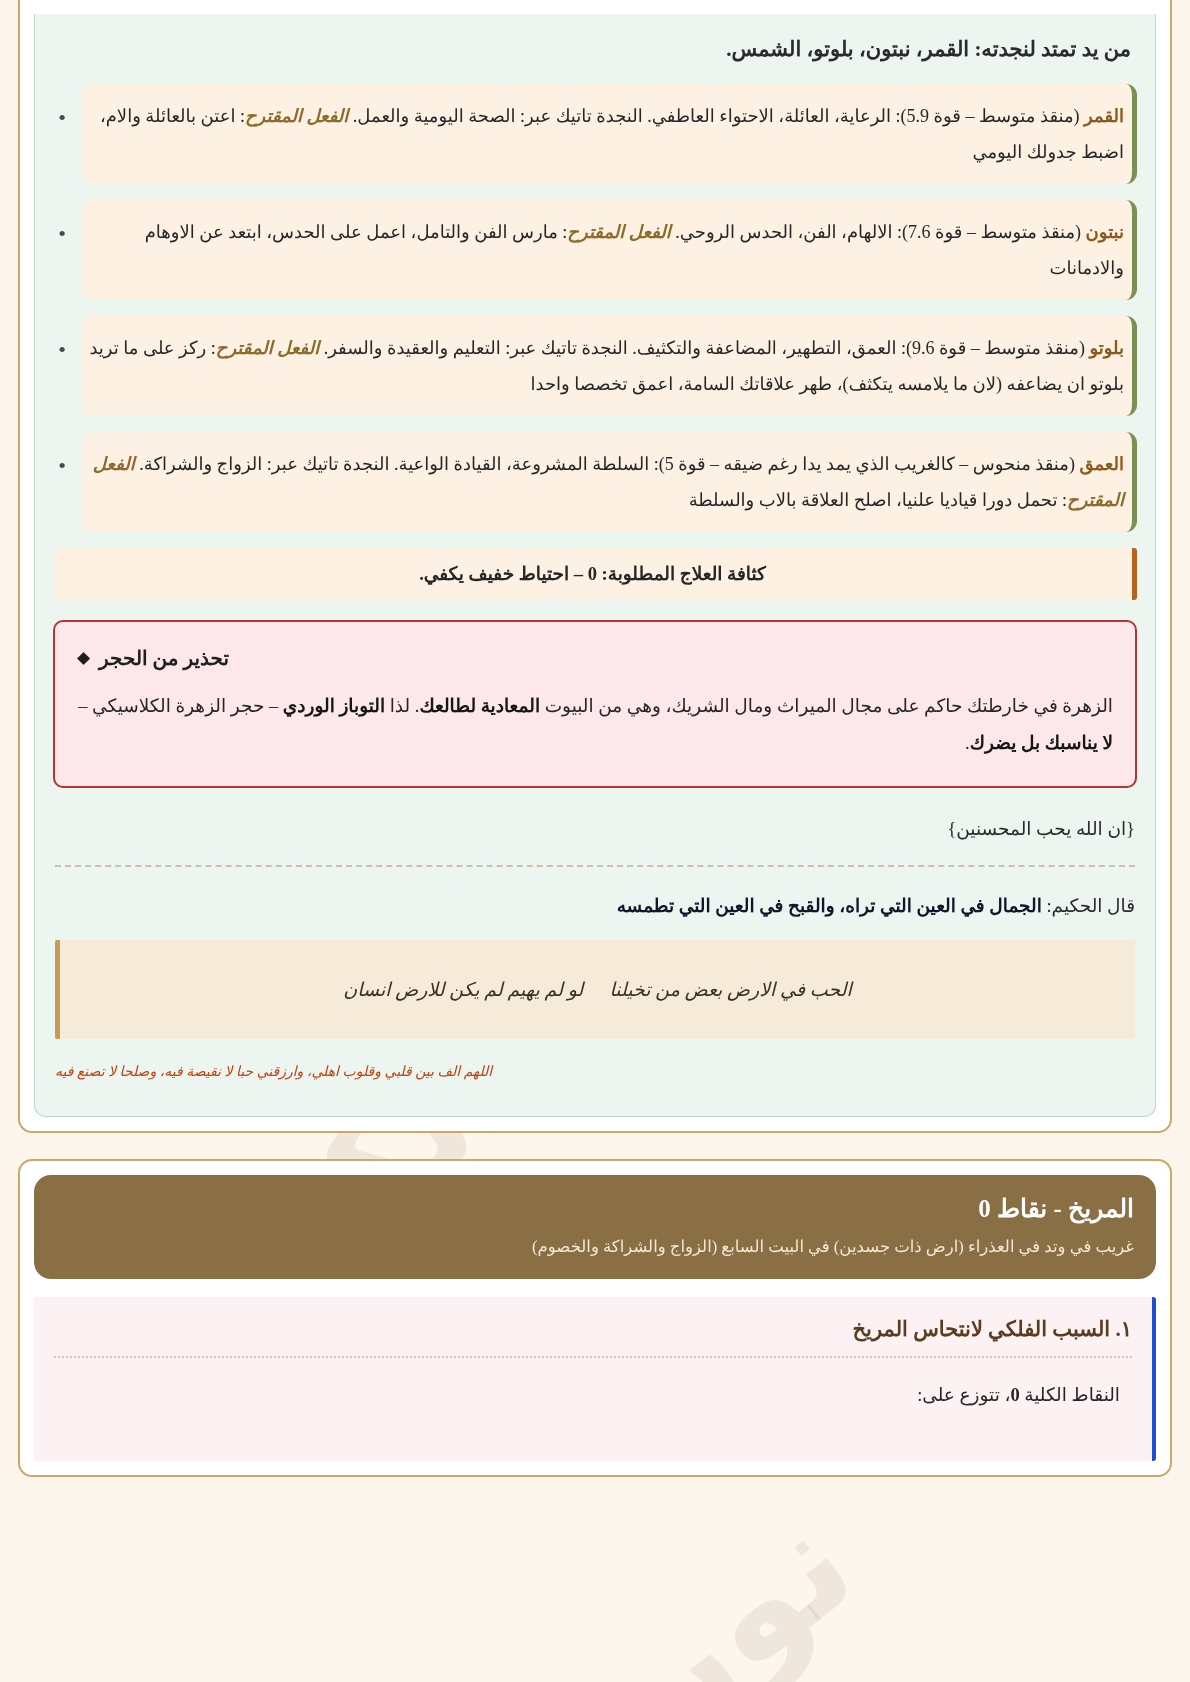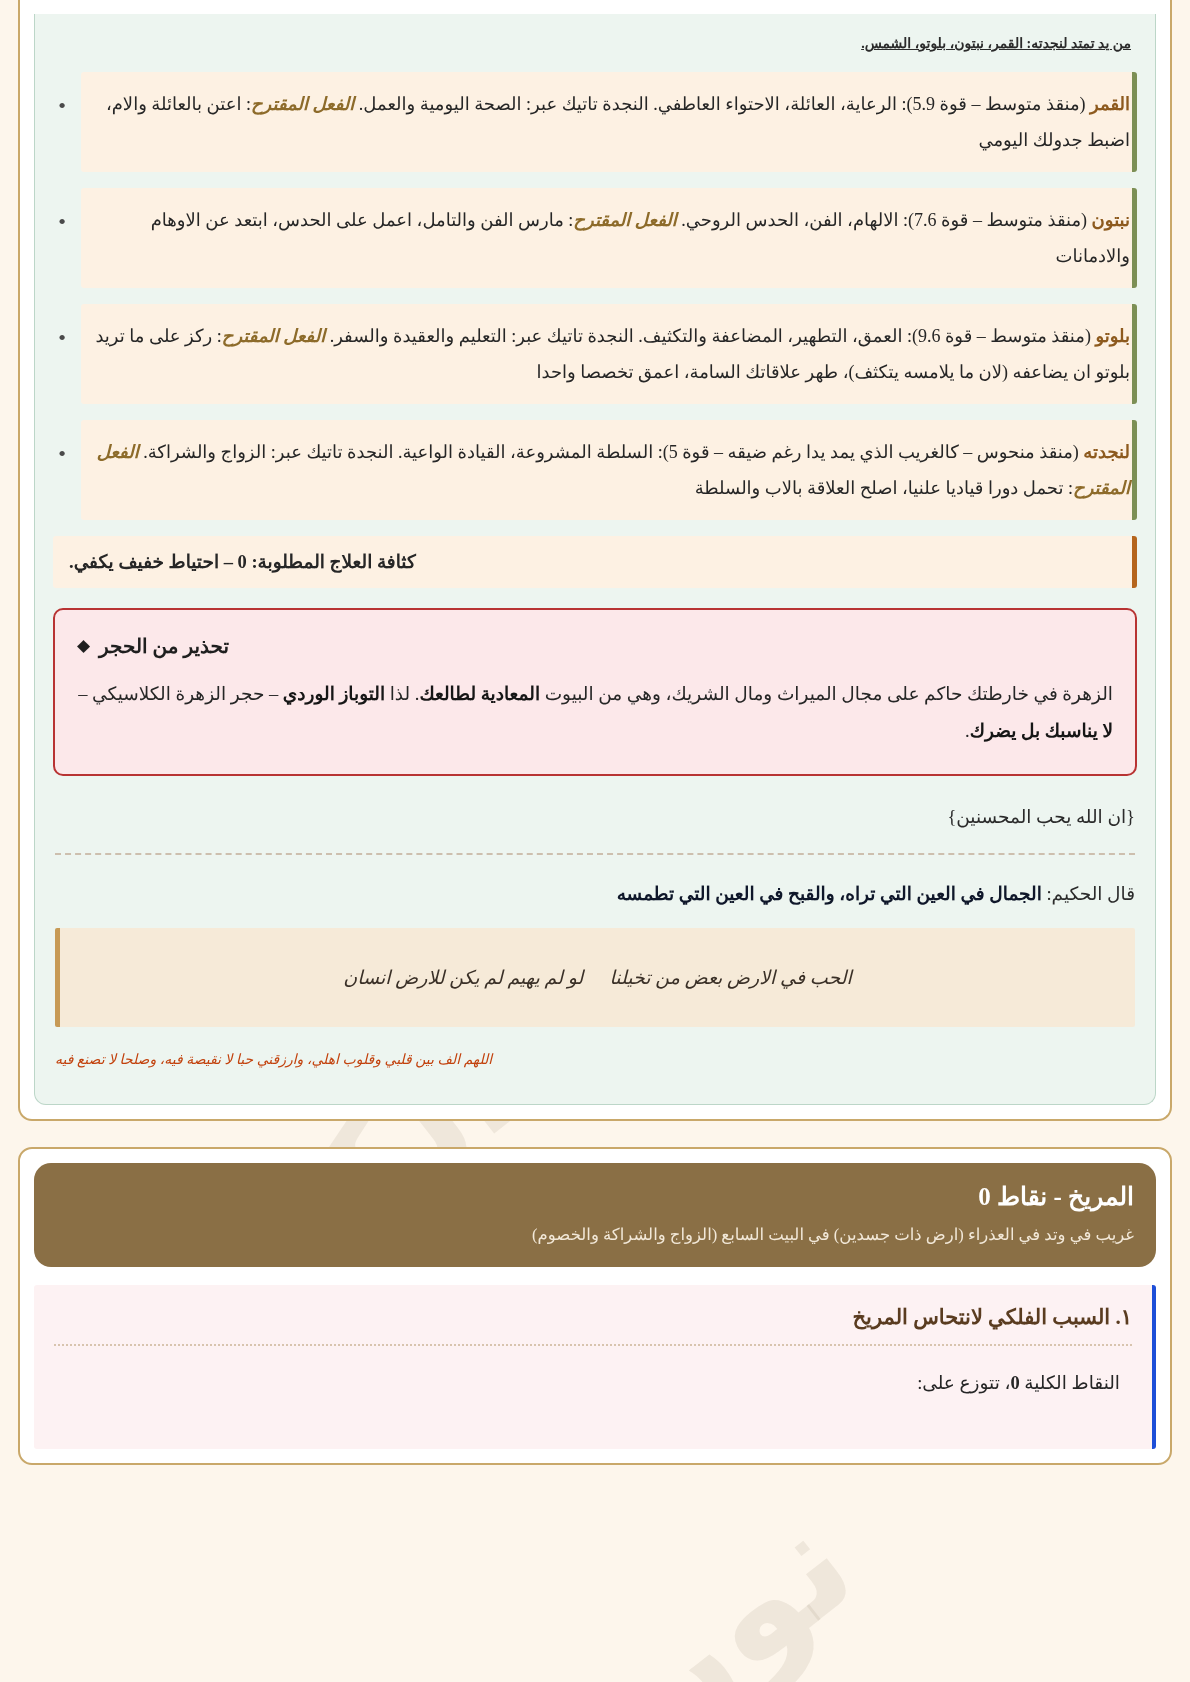--- a/index.html
+++ b/index.html
@@ -65,27 +65,26 @@
     border: 1px solid #bcd6c8;
     border-top: none;
     border-radius: 0 0 12px 12px;
     background: #edf5f0;
     padding: 16px 18px 22px 18px;
     box-sizing: border-box;
   }
 
   
   .lead {
-    font-size: 14px;
+    font-size: 21px;
     font-weight: bold;
     color: #2b2b2b;
     line-height: 1.7;
     text-align: right;
     margin: 2px 6px 16px 6px;
-    text-decoration: underline;
   }
 
   
   .planet-list {
     list-style: none;
     margin: 0;
     padding: 0;
   }
   .planet-item {
     display: flex;
@@ -100,39 +99,39 @@
     text-align: center;
     font-size: 22px;
     line-height: 1.6;
     color: #4a4a4a;
     padding-top: 16px;
   }
   .planet-body {
     flex: 1 1 auto;
     background: #fdf1e3;
     border-right: 5px solid #7c8f55;
-    border-radius: 3px;
-    padding: 14px 2px;
+    border-radius: 11px;
+    padding: 14px 8px;
     font-size: 18px;
     line-height: 2.0;
     color: #262626;
     text-align: right;
   }
   .planet-name { font-weight: bold; color: #8d5a1e; }
   .act-label { font-style: italic; font-weight: bold; color: #8d6b2a; }
 
   
   .therapy {
     background: #fdf1e3;
     border-right: 5px solid #b5651d;
     border-radius: 3px;
     padding: 15px 16px;
     font-size: 18.5px;
     color: #262626;
-    text-align: left;
+    text-align: center;
     margin: 6px 0 20px 0;
     font-weight: bold;
   }
 
   
   .warn-box {
     border: 2px solid #b83333;
     border-radius: 10px;
     background: #fce8ea;
     padding: 18px 22px 22px 22px;
@@ -301,21 +300,21 @@
           <div class="planet-body">
             <b class="planet-name">بلوتو</b>
             <span>(منقذ متوسط – قوة 9.6)</span><span>: العمق، التطهير، المضاعفة والتكثيف. النجدة تاتيك عبر: التعليم والعقيدة والسفر.</span>
             <i class="act-label">الفعل المقترح</i><span>: ركز على ما تريد بلوتو ان يضاعفه (لان ما يلامسه يتكثف)، طهر علاقاتك السامة، اعمق تخصصا واحدا</span>
           </div>
         </li>
 
         <li class="planet-item">
           <span class="bullet-dot">•</span>
           <div class="planet-body">
-            <b class="planet-name">لنجدته</b>
+            <b class="planet-name">العمق</b>
             <span>(منقذ منحوس – كالغريب الذي يمد يدا رغم ضيقه – قوة 5)</span><span>: السلطة المشروعة، القيادة الواعية. النجدة تاتيك عبر: الزواج والشراكة.</span>
             <i class="act-label">الفعل المقترح</i><span>: تحمل دورا قياديا علنيا، اصلح العلاقة بالاب والسلطة</span>
           </div>
         </li>
 
       </ul>
 
       <div class="therapy">كثافة العلاج المطلوبة: 0 – احتياط خفيف يكفي.</div>
 
       <div class="warn-box">

